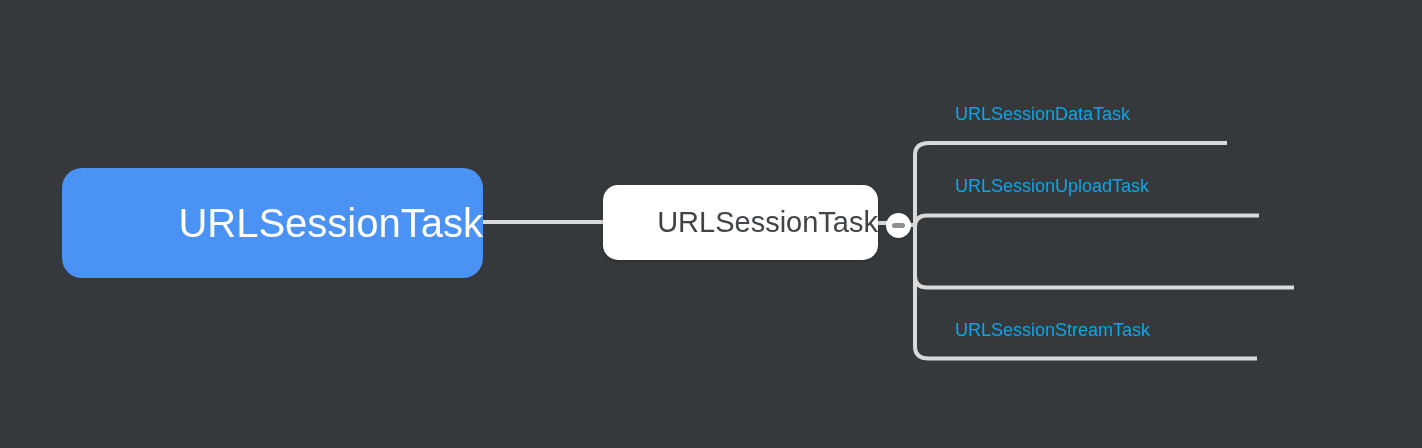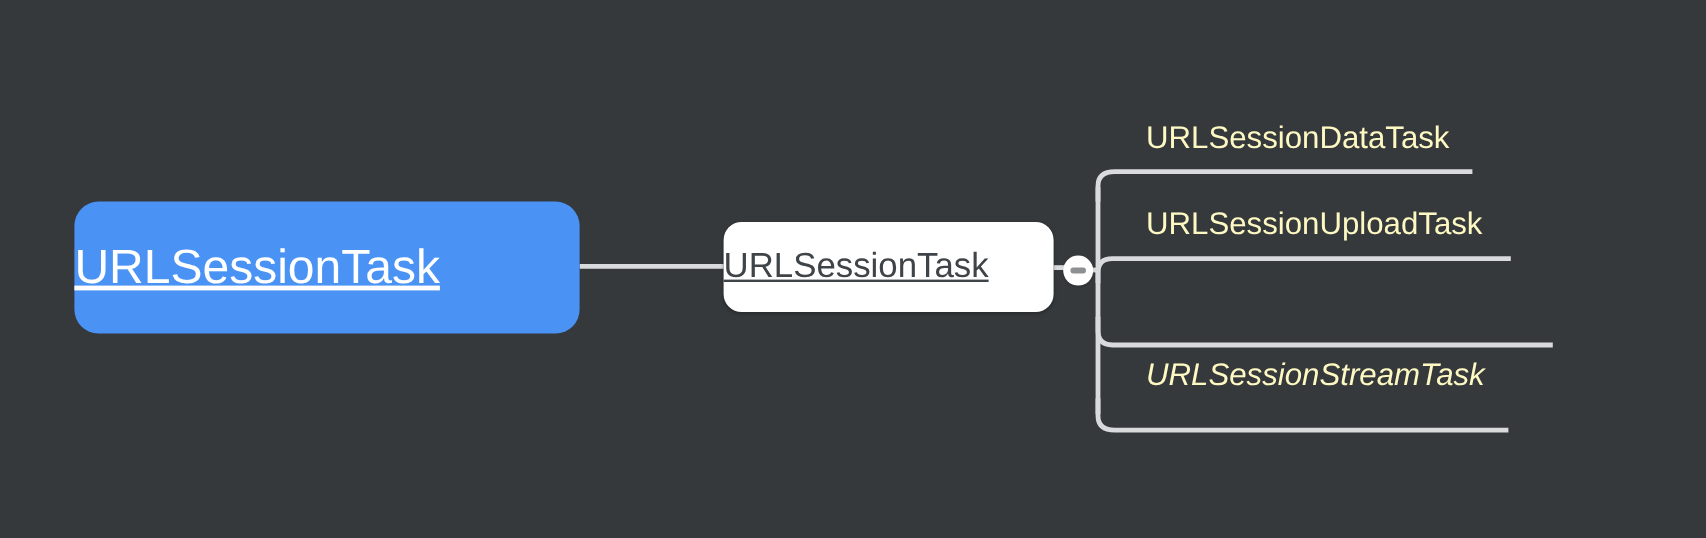--- a/index.html
+++ b/index.html
@@ -20,25 +20,24 @@
     left: 0; top: 0;
     width: 1422px;
     height: 448px;
     pointer-events: none;
   }
   .connectors path { fill: none; stroke: #d9dadb; stroke-width: 4; }
   .node {
     position: absolute;
     display: flex;
     align-items: center;
-    justify-content: flex-start;
+    justify-content: flex-end;
     box-sizing: border-box;
     cursor: default;
     white-space: nowrap;
-    text-decoration: underline;
   }
   .root-node {
     left: 62px; top: 168px;
     width: 421px; height: 110px;
     background: #4a93f4;
     border-radius: 20px;
     color: #ffffff;
     font-size: 40px;
   }
   .sub-node {
@@ -65,29 +64,29 @@
   .minus-bar {
     width: 13px; height: 5px;
     background: #8d9093;
     border-radius: 2.5px;
   }
   .leaf {
     position: absolute;
     left: 955px;
     height: 32px;
     line-height: 32px;
-    color: #fef9c3;
-    font-size: 26px;
+    color: #0ea5e9;
+    font-size: 18px;
     white-space: nowrap;
     cursor: default;
   }
   .leaf-0 { top: 98px; }
   .leaf-1 { top: 170px; }
   .leaf-2 { top: 242px; }
-  .leaf-3 { top: 296px; font-style: italic; }
+  .leaf-3 { top: 314px; }
 </style>
 </head>
 <body>
 
 <div class="canvas">
 
   <svg class="connectors" viewBox="0 0 1422 448" xmlns="http://www.w3.org/2000/svg">
     <path d="M483 222 H603"></path>
     <path d="M878 223 H889"></path>
     <path d="M908 225 H915"></path>

